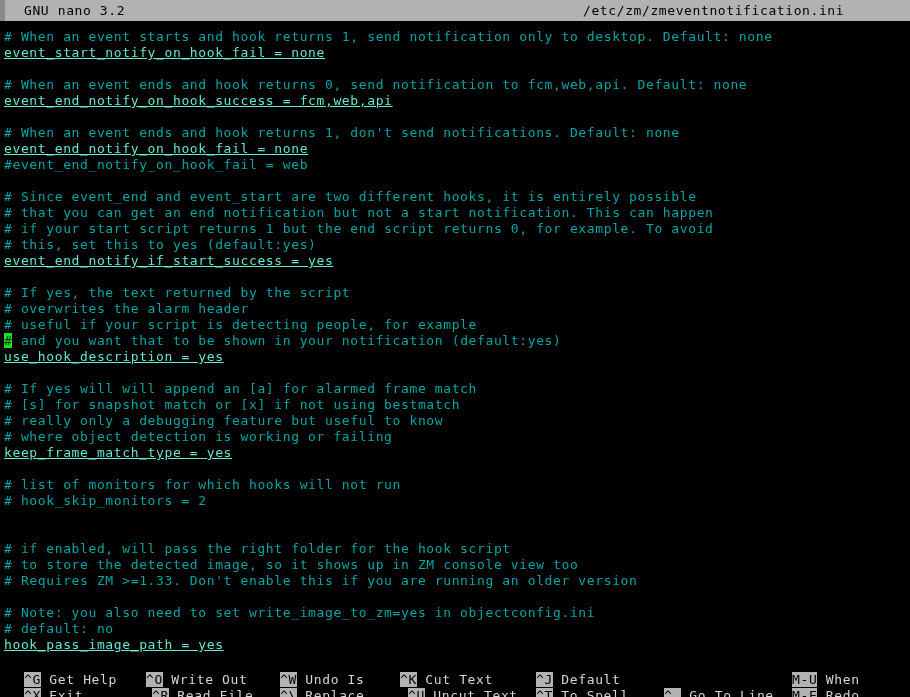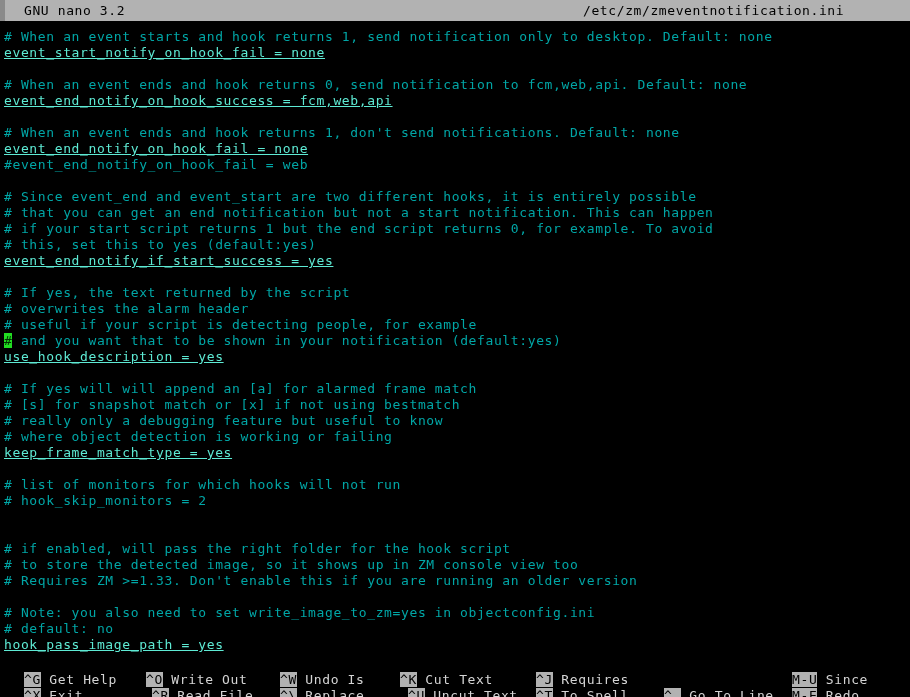--- a/index.html
+++ b/index.html
@@ -121,23 +121,23 @@
   </div>
 
   <div class="editor" id="editor"><div class="ln comment"># When an event starts and hook returns 1, send notification only to desktop. Default: none</div><div class="ln setting">event_start_notify_on_hook_fail = none</div><div class="ln blank">&nbsp;</div><div class="ln comment"># When an event ends and hook returns 0, send notification to fcm,web,api. Default: none</div><div class="ln setting">event_end_notify_on_hook_success = fcm,web,api</div><div class="ln blank">&nbsp;</div><div class="ln comment"># When an event ends and hook returns 1, don't send notifications. Default: none</div><div class="ln setting">event_end_notify_on_hook_fail = none</div><div class="ln comment">#event_end_notify_on_hook_fail = web</div><div class="ln blank">&nbsp;</div><div class="ln comment"># Since event_end and event_start are two different hooks, it is entirely possible</div><div class="ln comment"># that you can get an end notification but not a start notification. This can happen</div><div class="ln comment"># if your start script returns 1 but the end script returns 0, for example. To avoid</div><div class="ln comment"># this, set this to yes (default:yes)</div><div class="ln setting">event_end_notify_if_start_success = yes</div><div class="ln blank">&nbsp;</div><div class="ln comment"># If yes, the text returned by the script</div><div class="ln comment"># overwrites the alarm header</div><div class="ln comment"># useful if your script is detecting people, for example</div><div class="ln comment"><span class="cursor">#</span> and you want that to be shown in your notification (default:yes)</div><div class="ln setting">use_hook_description = yes</div><div class="ln blank">&nbsp;</div><div class="ln comment"># If yes will will append an [a] for alarmed frame match</div><div class="ln comment"># [s] for snapshot match or [x] if not using bestmatch</div><div class="ln comment"># really only a debugging feature but useful to know</div><div class="ln comment"># where object detection is working or failing</div><div class="ln setting">keep_frame_match_type = yes</div><div class="ln blank">&nbsp;</div><div class="ln comment"># list of monitors for which hooks will not run</div><div class="ln comment"># hook_skip_monitors = 2</div><div class="ln blank">&nbsp;</div><div class="ln blank">&nbsp;</div><div class="ln comment"># if enabled, will pass the right folder for the hook script</div><div class="ln comment"># to store the detected image, so it shows up in ZM console view too</div><div class="ln comment"># Requires ZM &gt;=1.33. Don't enable this if you are running an older version</div><div class="ln blank">&nbsp;</div><div class="ln comment"># Note: you also need to set write_image_to_zm=yes in objectconfig.ini</div><div class="ln comment"># default: no</div><div class="ln setting">hook_pass_image_path = yes</div></div>
 
   <div class="shortcutbar">
     <div class="sc-row" id="sc-row-1">
         <span class="sc" style="left: 0px;"><span class="key">^G</span><span class="lbl"> Get Help</span></span>
         <span class="sc" style="left: 122px;"><span class="key">^O</span><span class="lbl"> Write Out</span></span>
         <span class="sc" style="left: 256px;"><span class="key">^W</span><span class="lbl"> Undo Is</span></span>
         <span class="sc" style="left: 376px;"><span class="key">^K</span><span class="lbl"> Cut Text</span></span>
-        <span class="sc" style="left: 512px;"><span class="key">^J</span><span class="lbl"> Requires</span></span>
+        <span class="sc" style="left: 512px;"><span class="key">^J</span><span class="lbl"> Default</span></span>
         <span class="sc" style="left: 640px; margin-top: 46px;"><span class="key">^C</span><span class="lbl"> Cur Pos</span></span>
-        <span class="sc" style="left: 768px;"><span class="key">M-U</span><span class="lbl"> Since</span></span>
+        <span class="sc" style="left: 768px;"><span class="key">M-U</span><span class="lbl"> When</span></span>
         <span class="sc" style="left: 896px;"><span class="key">M-</span><span class="lbl"></span></span>
       </div>
     <div class="sc-row" id="sc-row-2">
         <span class="sc" style="left: 0px;"><span class="key">^X</span><span class="lbl"> Exit</span></span>
         <span class="sc" style="left: 128px;"><span class="key">^R</span><span class="lbl"> Read File</span></span>
         <span class="sc" style="left: 256px;"><span class="key">^\</span><span class="lbl"> Replace</span></span>
         <span class="sc" style="left: 384px;"><span class="key">^U</span><span class="lbl"> Uncut Text</span></span>
         <span class="sc" style="left: 512px;"><span class="key">^T</span><span class="lbl"> To Spell</span></span>
         <span class="sc" style="left: 640px;"><span class="key">^_</span><span class="lbl"> Go To Line</span></span>
         <span class="sc" style="left: 768px;"><span class="key">M-E</span><span class="lbl"> Redo</span></span>

